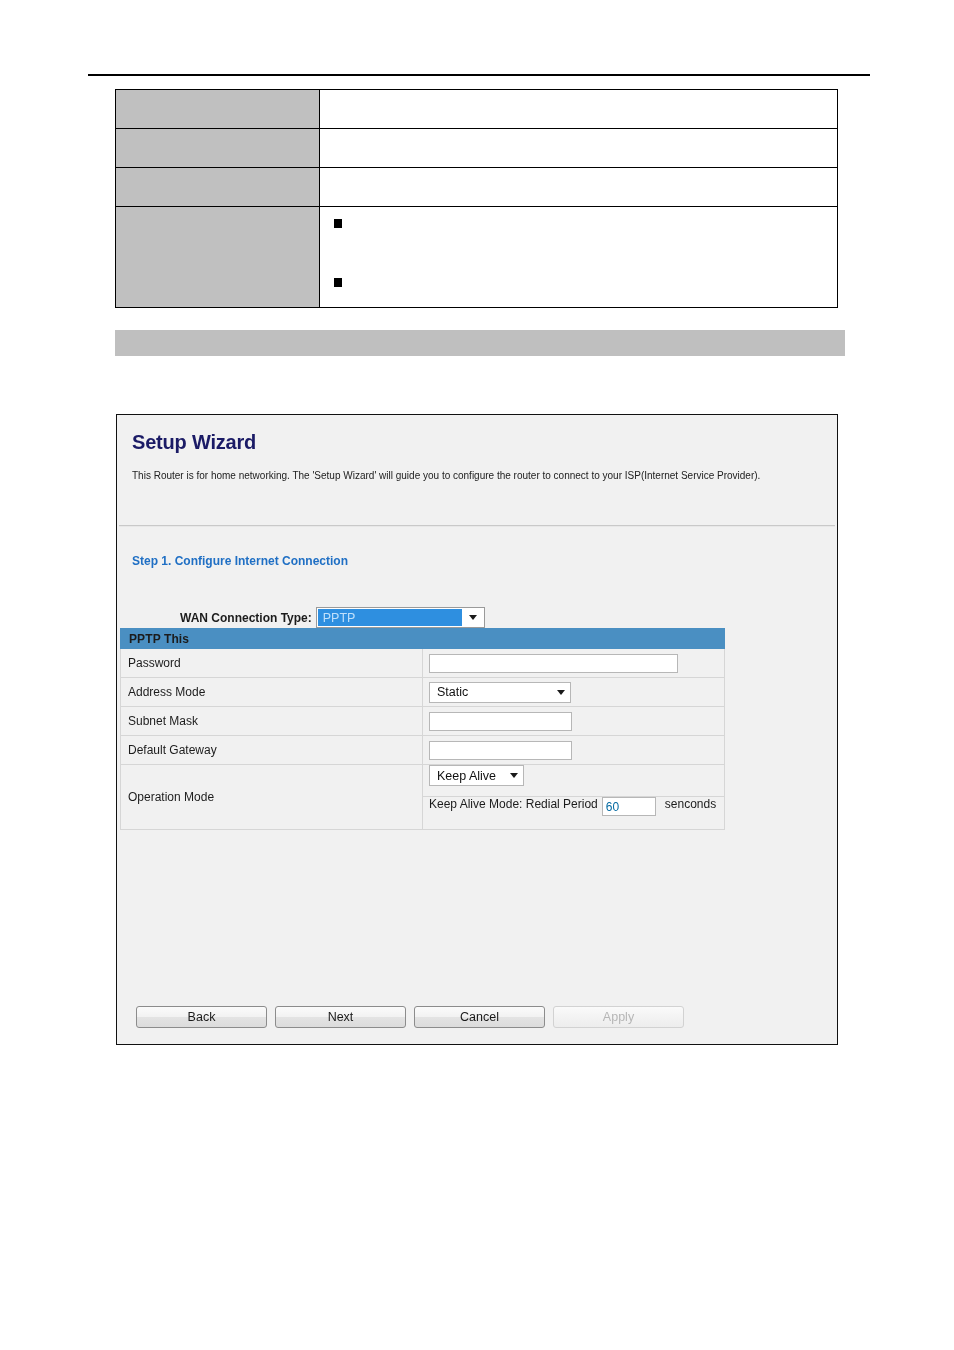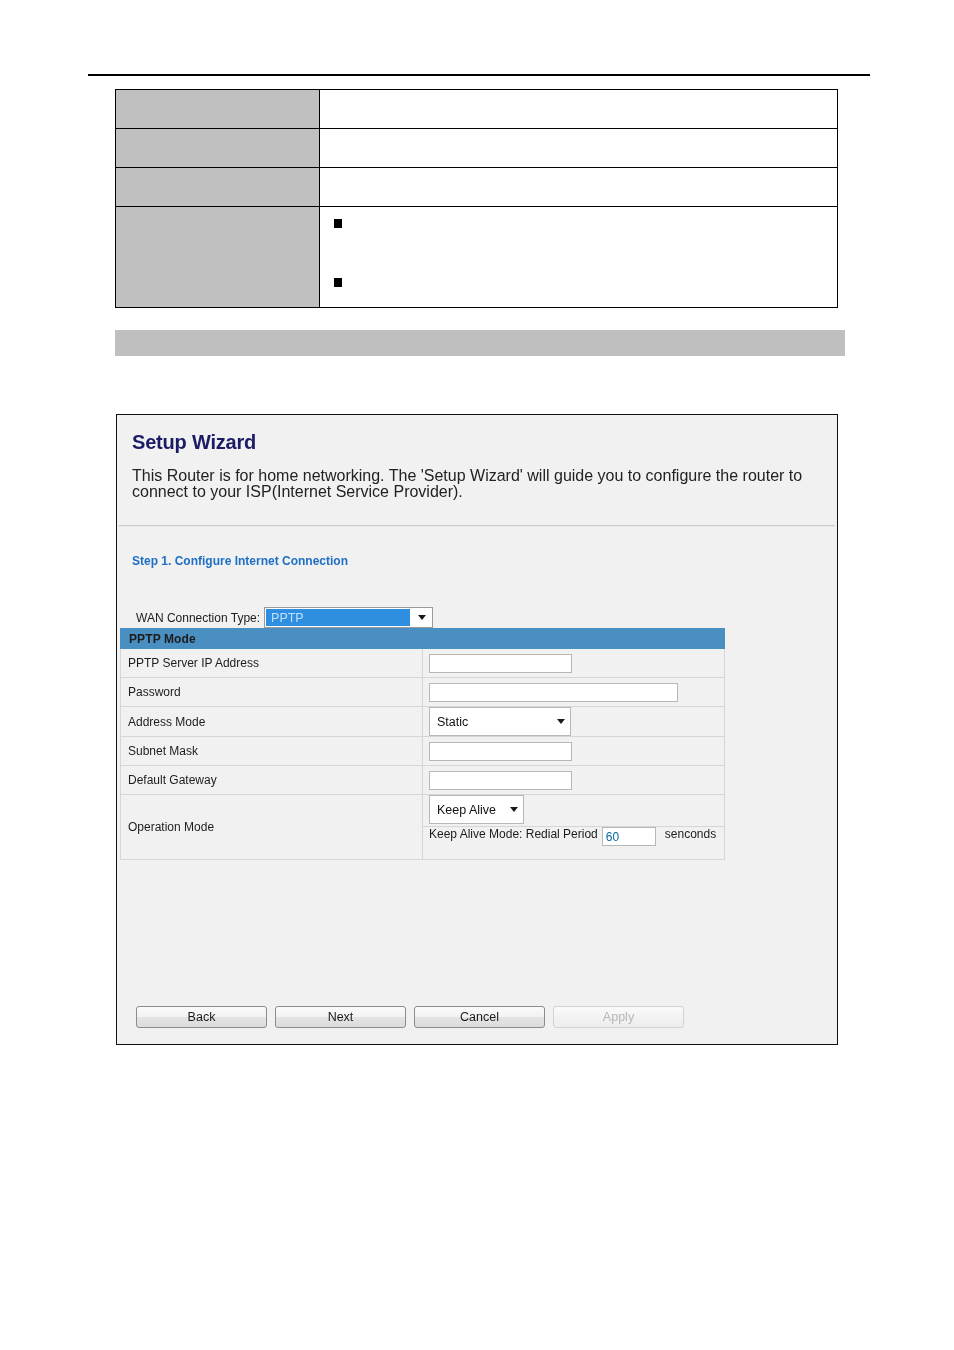--- a/index.html
+++ b/index.html
@@ -102,21 +102,21 @@
     font-weight: bold;
     color: #1b1b66;
     letter-spacing: -0.2px;
   }
 
   .panel-desc {
     position: absolute;
     left: 15px;
     top: 53px;
     width: 690px;
-    font-size: 16px;
+    font-size: 10px;
     line-height: 16px;
     color: #222222;
   }
 
   .panel-divider {
     position: absolute;
     left: 2px;
     top: 110px;
     width: 716px;
     height: 1px;
@@ -136,23 +136,24 @@
   
   .wan-row {
     position: absolute;
     left: 19px;
     top: 192px;
     display: flex;
     align-items: center;
   }
   .wan-label {
     font-size: 12px;
-    font-weight: normal;
+    font-weight: bold;
     color: #1c1c1c;
     margin-right: 4px;
+    margin-left: 44px;
   }
   .wan-select {
     position: relative;
     width: 169px;
     height: 21px;
     border: 1px solid #9a9a9a;
     background: #ffffff;
     box-sizing: border-box;
     display: flex;
     align-items: center;
@@ -243,21 +244,21 @@
   .w-mask     { width: 143px; }
   .w-gw       { width: 143px; }
   .w-redial   { width: 54px; }
 
   .sel-box {
     display: inline-flex;
     align-items: center;
     justify-content: space-between;
     border: 1px solid #b7b7b7;
     background: #ffffff;
-    height: 29px;
+    height: 21px;
     box-sizing: border-box;
     font-size: 12.5px;
     color: #111111;
     padding: 0 5px 0 7px;
     vertical-align: middle;
   }
   .sel-addr { width: 142px; }
   .sel-op   { width: 95px; }
   .sel-box .caret { margin-left: 10px; }
 
@@ -359,29 +360,23 @@
       <span class="hl">PPTP</span>
       <span class="arrow-btn">
         <span class="caret"></span>
       </span>
     </div>
   </div>
 
   <table class="form-table">
     <tbody>
         <tr>
-      <td class="form-head" colspan="2">PPTP Mode</td>
-    </tr>
-
-    <tr>
-      <td class="f-label">PPTP Server IP Address</td>
-      <td class="f-field">
-        <input class="txt-input w-serverip" type="text" value="" style="">
-      </td>
-    </tr>
+      <td class="form-head" colspan="2">PPTP This</td>
+    </tr>
+
 
 
     <tr>
       <td class="f-label">Password</td>
       <td class="f-field">
         <input class="txt-input w-password" type="text" value="" style="">
       </td>
     </tr>
 
     <tr>

